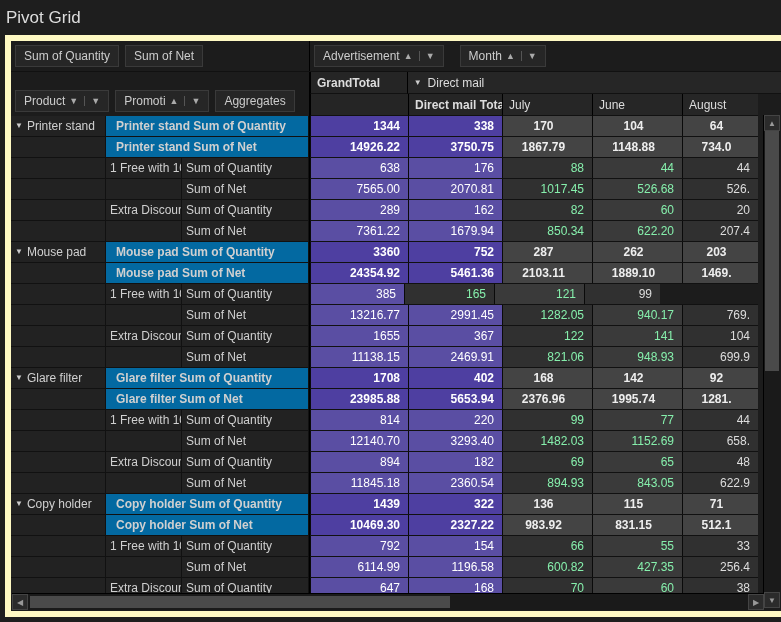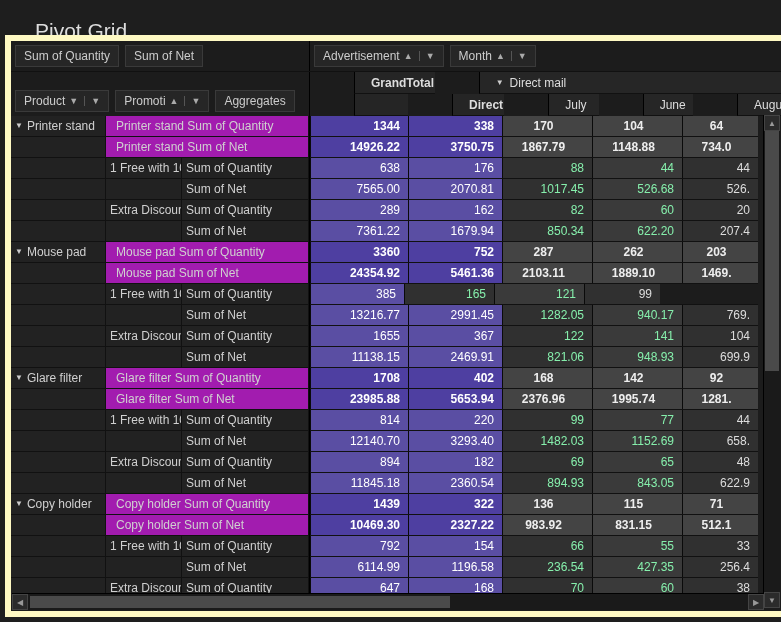--- a/index.html
+++ b/index.html
@@ -8,24 +8,23 @@
     width: 781px;
     height: 622px;
     background: #1e1e1e;
     font-family: "Segoe UI", Arial, sans-serif;
     font-size: 12px;
     color: #eaeaea;
     overflow: hidden;
     position: relative;
   }
   .title {
-    font-size: 21px;
+    font-size: 17px;
     color: #ddd;
-    padding: 19px 6px 12px 6px;
-    margin-left: 29px;
+    padding: 8px 6px 12px 6px;
   }
   .container {
     position: absolute;
     top: 35px;
     left: 5px;
     width: 770px;
     height: 570px;
     border: 6px solid #fef9c3;
     background: #1c1c1c;
   }
@@ -34,21 +33,21 @@
   .fieldzone-left {
     display: flex;
     gap: 6px;
     padding: 4px;
     width: 299px;
     box-sizing: border-box;
     border-right: 1px solid #000;
   }
   .fieldzone-right {
     display: flex;
-    gap: 6px;
+    gap: 16px;
     padding: 4px;
     flex: 1;
   }
   .fieldbtn {
     background: #262626;
     border: 1px solid #3a3a3a;
     padding: 3px 8px;
     color: #ccc;
     font-size: 12px;
     display: flex;
@@ -84,25 +83,24 @@
 
   .colhead-row1, .colhead-row2 {
     display: flex;
     height: 22px;
     line-height: 22px;
   }
   .ch {
     box-sizing: border-box;
     border-left: 1px solid #000;
     border-bottom: 1px solid #111;
-    padding-left: 16px;
+    padding-left: 6px;
     color: #ddd;
     overflow: hidden;
     white-space: nowrap;
-    margin-left: 44px;
   }
   .ch-gt { width: 98px; font-weight: 600; background: #252525; }
   .ch-dm { width: 380px; background: #262626; display: flex; align-items: center; gap:4px; }
   .ch-dmtotal { width: 94px; font-weight: 600; background: #252525; }
   .ch-month { width: 90px; background: #262626; }
   .ch-aug { width: 76px; background: #262626; }
 
   .expander {
     display: inline-block;
     font-size: 8px;
@@ -131,21 +129,21 @@
     color: #d0d0d0;
   }
   .rh-cell {
     box-sizing: border-box;
     border-right: 1px solid #111;
     padding-left: 4px;
     overflow: hidden;
     white-space: nowrap;
   }
   .rh-product { width: 95px; display: flex; align-items: center; gap:2px;}
-  .rh-summary { flex: 1; padding-left: 10px; background: #a21caf; }
+  .rh-summary { flex: 1; padding-left: 10px; background: #0369a1; font-weight: bold; }
   .rh-promoti { width: 76px; }
   .rh-agg { flex: 1; }
 
   .data-col {
     width: 470px;
   }
   .data-table { width: 448px; }
   .drow {
     display: flex;
     height: 20px;
@@ -560,21 +558,21 @@
           <div class="drow">
             <div class="dcell gt">792</div>
             <div class="dcell dmt">154</div>
             <div class="dcell m">66</div>
             <div class="dcell m alt">55</div>
             <div class="dcell aug">33</div>
           </div>
           <div class="drow">
             <div class="dcell gt">6114.99</div>
             <div class="dcell dmt">1196.58</div>
-            <div class="dcell m">236.54</div>
+            <div class="dcell m">600.82</div>
             <div class="dcell m alt">427.35</div>
             <div class="dcell aug">256.4</div>
           </div>
           <div class="drow">
             <div class="dcell gt">647</div>
             <div class="dcell dmt">168</div>
             <div class="dcell m">70</div>
             <div class="dcell m alt">60</div>
             <div class="dcell aug">38</div>
           </div>

